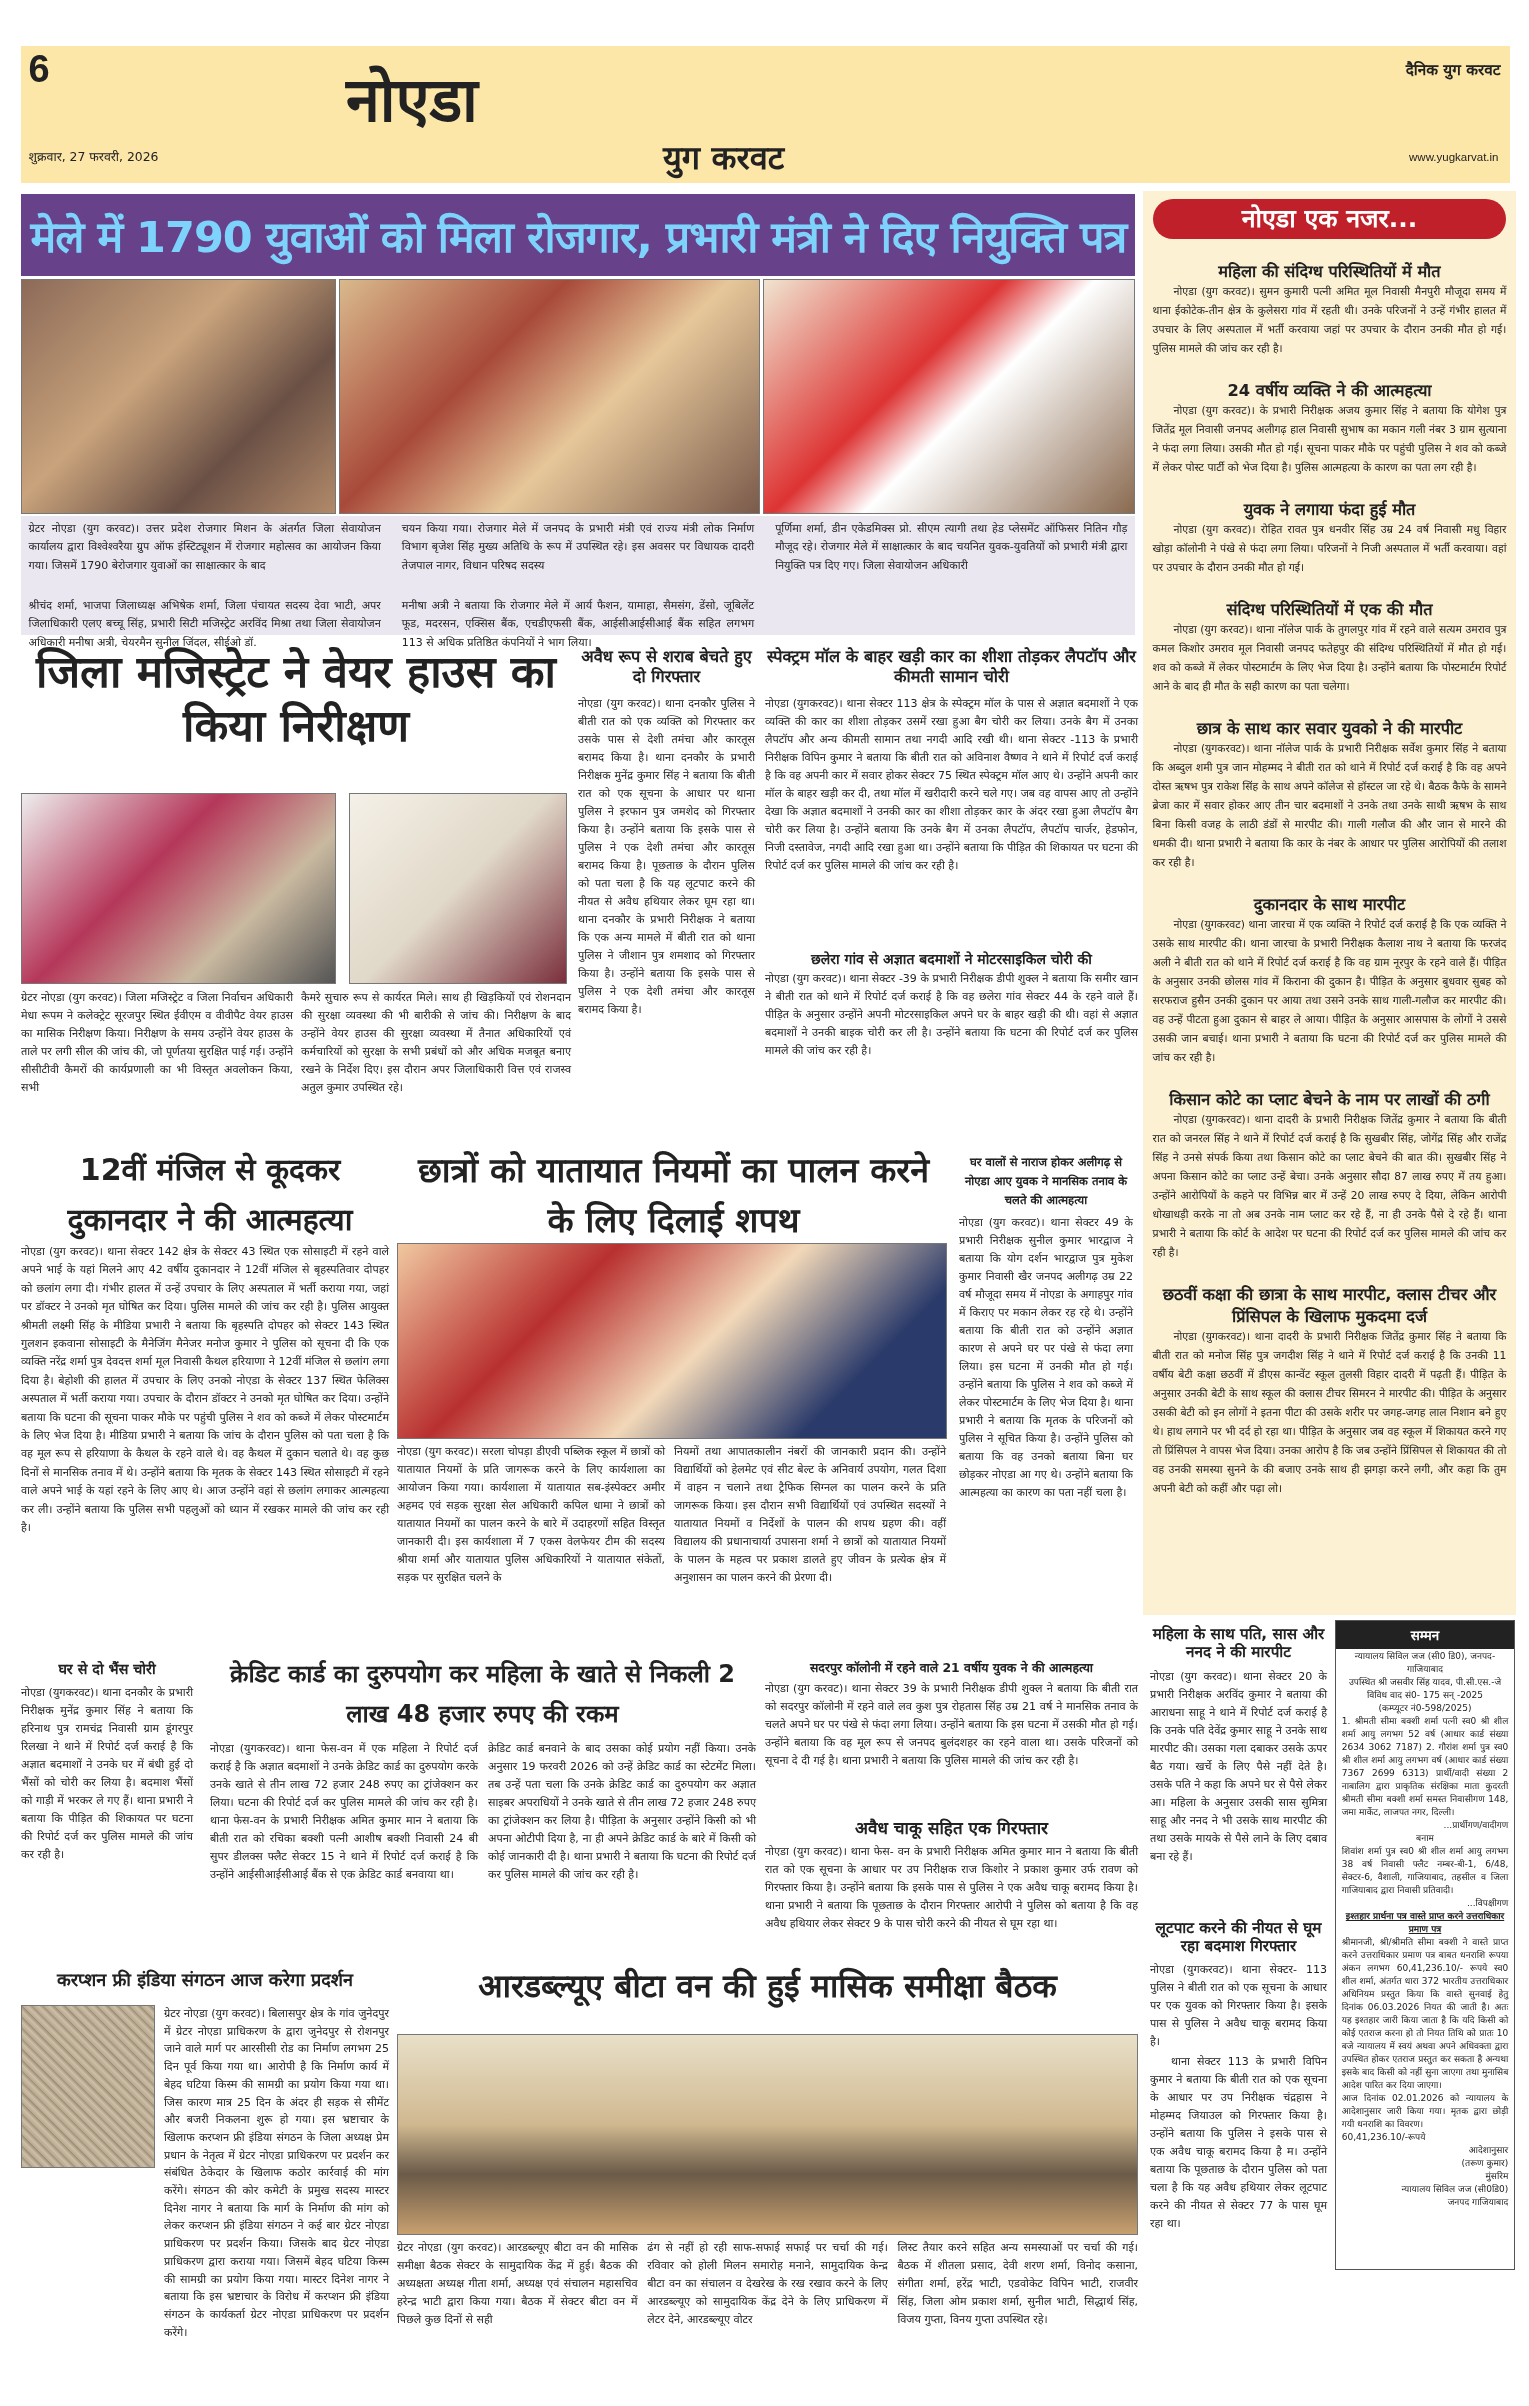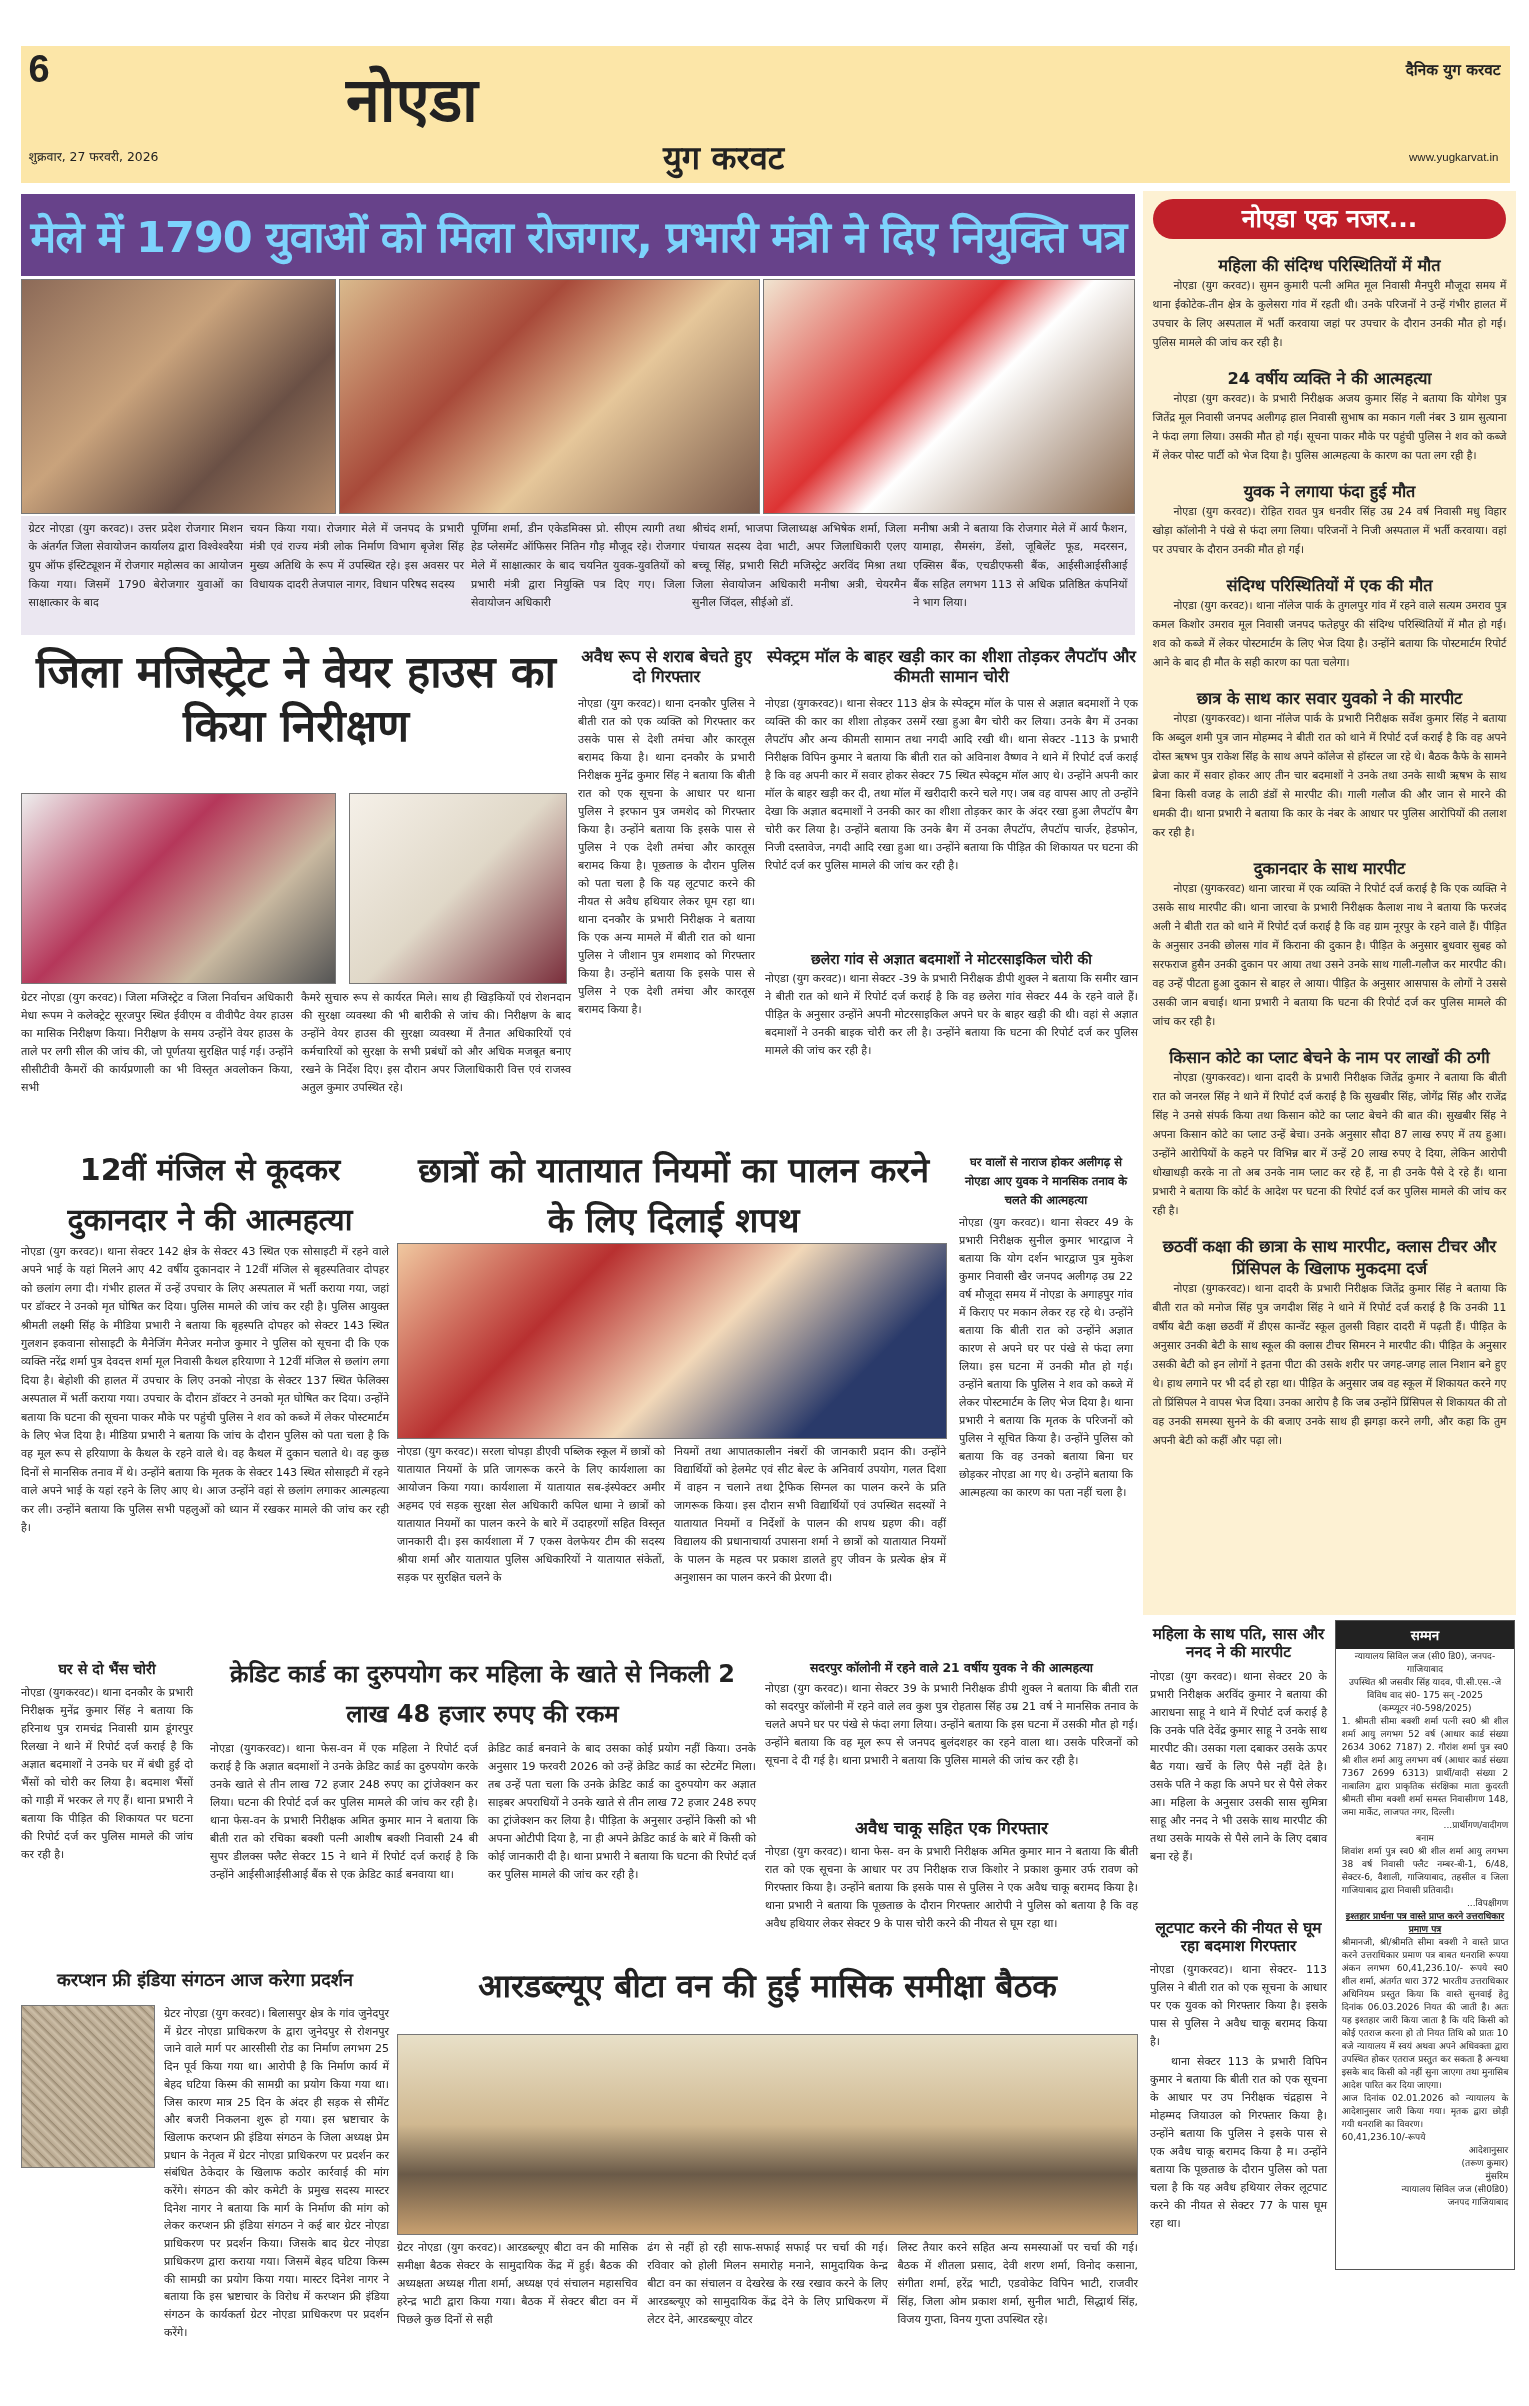--- a/index.html
+++ b/index.html
@@ -6,26 +6,26 @@
 body{width:1529px;height:2407px;background:#fff;font-family:"DejaVu Sans","Liberation Sans",sans-serif;color:#222;position:relative;overflow:hidden}
 .mast{position:absolute;left:21px;top:46px;width:1489px;height:137px;background:#fce6a8}
 .mast .pg{position:absolute;left:7.6px;top:1.9px;font:bold 38px "Liberation Sans",sans-serif}
 .mast .nm{position:absolute;left:325px;top:9.6px;font:bold 61px "DejaVu Sans",sans-serif}
 .mast .yk{position:absolute;left:642px;top:88px;font:bold 32.5px "DejaVu Sans",sans-serif}
 .mast .dt{position:absolute;left:7.6px;top:102px;font:12.4px "DejaVu Sans",sans-serif}
 .mast .ed{position:absolute;right:9.6px;top:13.4px;font:bold 15.3px "DejaVu Sans",sans-serif}
 .mast .url{position:absolute;right:11.5px;top:105px;font:11.5px "Liberation Sans",sans-serif}
 .lead{position:absolute;left:21px;top:194px;width:1114px;height:82px;background:#67428a;color:#7dd3fc;font:bold 43px "DejaVu Sans",sans-serif;padding:11.5px 9.6px;white-space:nowrap;overflow:hidden;letter-spacing:-1px}
 .photo{position:absolute;background:linear-gradient(135deg,#8c6a58,#c9a37c 40%,#6a5045 70%,#b28a6a);border:1px solid #777}
-.leadcap{position:absolute;left:21px;top:516px;width:1114px;height:119px;background:#ebe7f1;padding:3.8px 7.6px;display:grid;grid-template-columns:repeat(5,1fr);gap:7px;font-size:11px;line-height:18.6px;text-align:justify}
+.leadcap{position:absolute;left:21px;top:516px;width:1114px;height:119px;background:#ebe7f1;padding:3.8px 7.6px;display:grid;grid-template-columns:repeat(3,1fr);gap:21px;font-size:11px;line-height:18.6px;text-align:justify}
 .h{font-weight:bold;text-align:center;line-height:1.2}
 .col{position:absolute;font-size:11px;line-height:18px;text-align:justify}
 .side{position:absolute;left:1143px;top:191px;width:373px;height:1424px;background:#fdf1d3;padding:0 9.6px}
 .side .banner{margin-top:7.6px;height:40px;background:#c0202a;color:#fff;border-radius:21px;font:bold 25px "DejaVu Sans",sans-serif;text-align:center;line-height:40px}
-.side h3{font:bold 16.3px "DejaVu Sans",sans-serif;text-align:center;margin-top:15px}
+.side h3{font:bold 16.3px "DejaVu Sans",sans-serif;text-align:center;margin-top:21px}
 .side p{font-size:10.7px;line-height:19px;text-align:justify;text-indent:21px}
 .summons{position:absolute;left:1335px;top:1620px;width:180px;height:650px;border:1px solid #555;font-size:9px;line-height:13px;padding:0 0 3.8px 0;text-align:justify}
 .summons .sh{background:#222;color:#fff;text-align:center;font:bold 13.4px "DejaVu Sans",sans-serif;padding:4.8px 0}
 .summons .c{text-align:center}
 .summons .in{padding:1.9px 5.7px}
 .summons .r{text-align:right;font-weight:normal}
 .summons .u{text-align:center;text-decoration:underline;font-weight:bold}
 </style>
 </head>
 <body>

